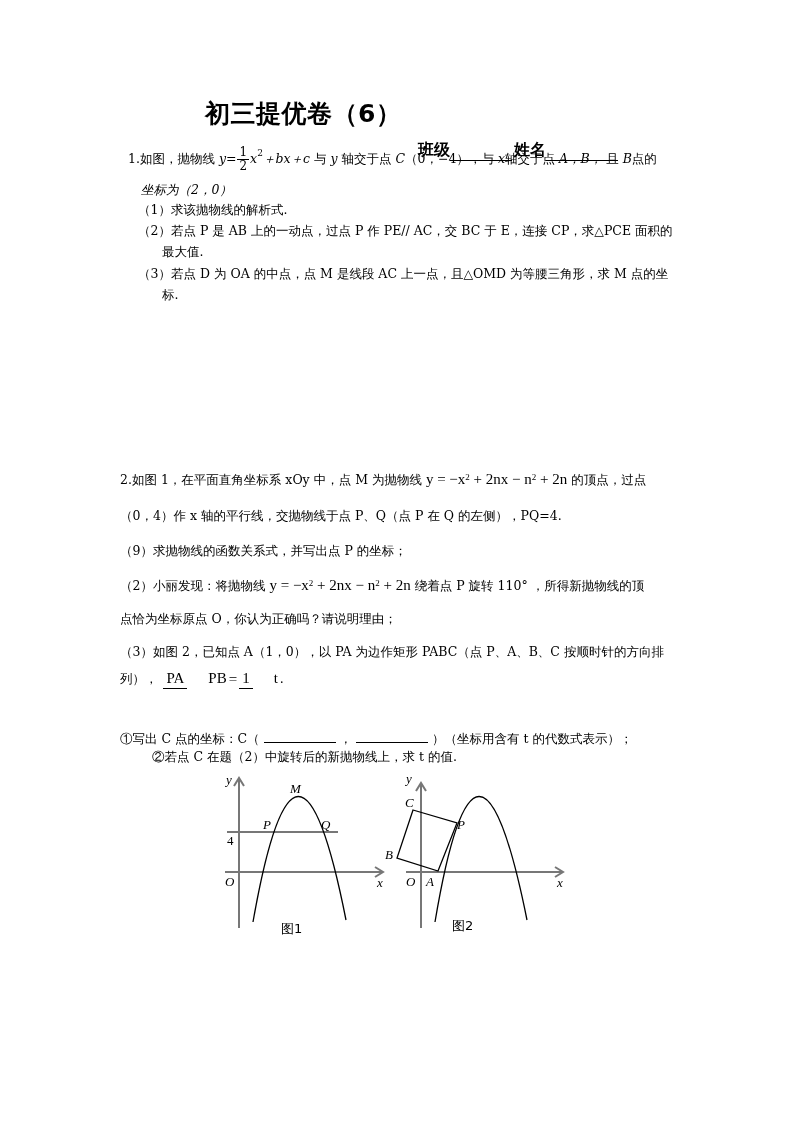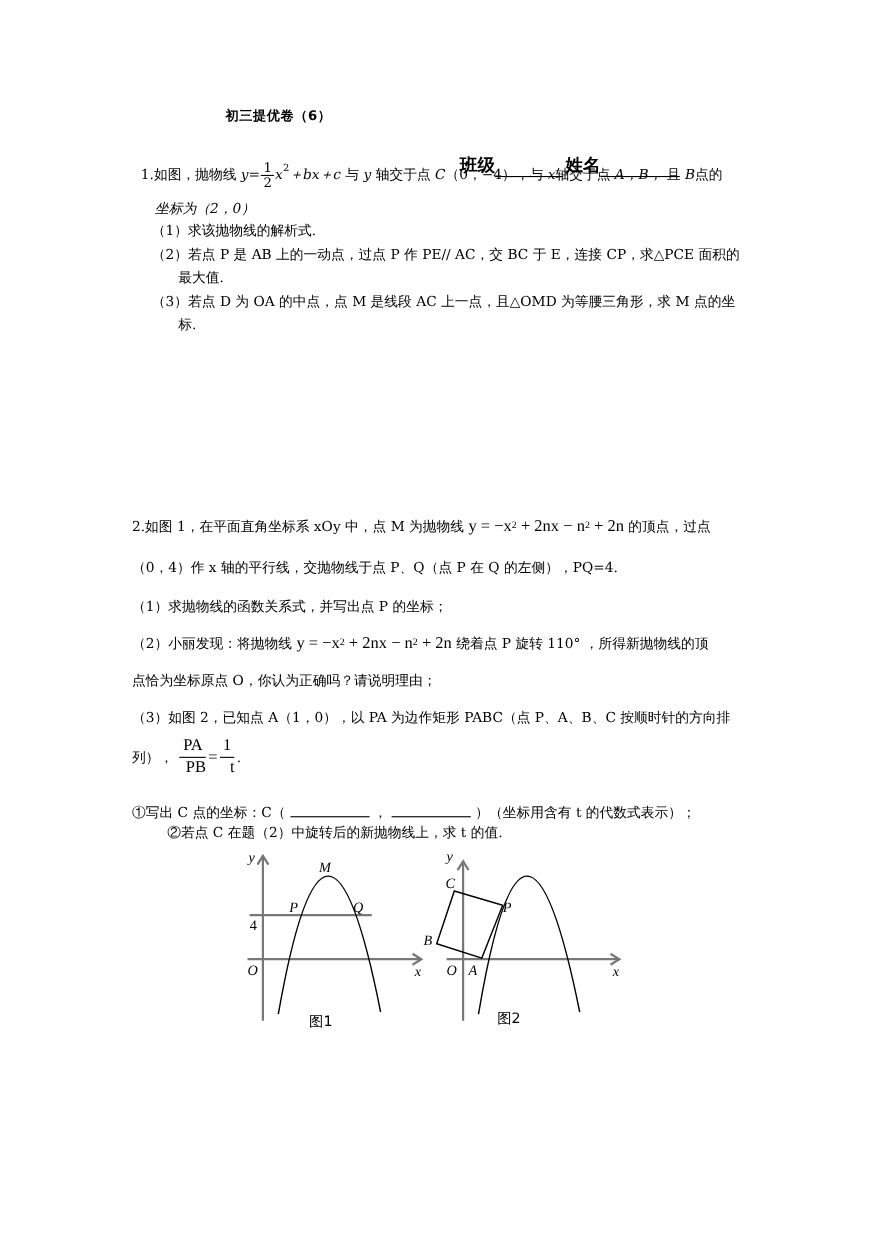--- a/index.html
+++ b/index.html
@@ -1,26 +1,26 @@
 <!DOCTYPE html>
 <html><head>
 <meta charset="utf-8">
 <style>
   html, body { margin:0; padding:0; background:#fff; }
   body { width:793px; height:1122px; position:relative; overflow:hidden;
          font-family:"DejaVu Serif", serif; color:#000; }
   .abs { position:absolute; white-space:nowrap; }
-  .title { left:205px; top:97px; font-family:"DejaVu Sans", sans-serif; font-weight:bold; font-size:12px; letter-spacing:0.5px; }
+  .title { left:205px; top:97px; font-family:"DejaVu Sans", sans-serif; font-weight:bold; font-size:25px; letter-spacing:0.5px; }
   .hdr { font-family:"DejaVu Sans", sans-serif; font-weight:bold; font-size:16px; top:102px;margin-top:38px; }
   .blank { display:inline-block; border-bottom:1px solid #000; height:15px; vertical-align:bottom; }
   .q { font-size:12.5px; line-height:18px; }
   i { font-style:italic; font-family:"DejaVu Serif", serif; }
   .frac { display:inline-flex; flex-direction:column; align-items:center; vertical-align:middle; line-height:13px; font-size:12px; margin:0 1px; }
   .frac .num { border-bottom:1px solid #000; padding:0 2px; }
-  .frac2 { display:inline-flex; flex-direction:column; align-items:flex-end; vertical-align:middle; font-family:"Liberation Serif", serif; font-size:15px; line-height:19px; margin:0 2px; }
+  .frac2 { display:inline-flex; flex-direction:row; align-items:flex-start; vertical-align:middle; font-family:"Liberation Serif", serif; font-size:15px; line-height:19px; margin:0 2px;gap:21px; }
   .frac2 .num { border-bottom:1px solid #000; padding:0 3px; }
   .formula { font-family:"Liberation Serif", serif; font-size:15px; }
   sup { font-size:9px; vertical-align:top; position:relative; top:-2px; }
   .uline { display:inline-block; border-bottom:1px solid #000; width:72px; height:12px; vertical-align:baseline; margin:0 4px; }
   svg text { font-family:"Liberation Serif", serif; }
 </style>
 </head>
 <body>
 
 <div class="abs title">初三提优卷（6）</div>
@@ -45,21 +45,21 @@
 <div class="abs q" style="left:162px; top:243px;">最大值.</div>
 <div class="abs q" style="left:138px; top:265px;">（3）若点 D 为 OA 的中点，点 M 是线段 AC 上一点，且△OMD 为等腰三角形，求 M 点的坐</div>
 <div class="abs q" style="left:162px; top:286px;">标.</div>
 
 <div class="abs q" style="left:120px; top:470px;">
   <span>2.如图 1，在平面直角坐标系 xOy 中，点 M 为抛物线</span>
   <span class="formula"><span>y = −x</span><sup>2</sup><span> + 2nx − n</span><sup>2</sup><span> + 2n</span></span>
   <span>的顶点，过点</span>
 </div>
 <div class="abs q" style="left:120px; top:507px;">（0，4）作 x 轴的平行线，交抛物线于点 P、Q（点 P 在 Q 的左侧），PQ=4.</div>
-<div class="abs q" style="left:120px; top:542px;">（1）求抛物线的函数关系式，并写出点 P 的坐标；</div>
+<div class="abs q" style="left:120px; top:542px;">（9）求抛物线的函数关系式，并写出点 P 的坐标；</div>
 <div class="abs q" style="left:120px; top:576px;">
   <span>（2）小丽发现：将抛物线</span>
   <span class="formula"><span>y = −x</span><sup>2</sup><span> + 2nx − n</span><sup>2</sup><span> + 2n</span></span>
   <span>绕着点 P 旋转 110° ，所得新抛物线的顶</span>
 </div>
 <div class="abs q" style="left:120px; top:610px;">点恰为坐标原点 O，你认为正确吗？请说明理由；</div>
 <div class="abs q" style="left:120px; top:643px;">（3）如图 2，已知点 A（1，0），以 PA 为边作矩形 PABC（点 P、A、B、C 按顺时针的方向排</div>
 <div class="abs q" style="left:120px; top:669px;">
   <span style="vertical-align:middle;">列），</span>
   <span class="frac2">

